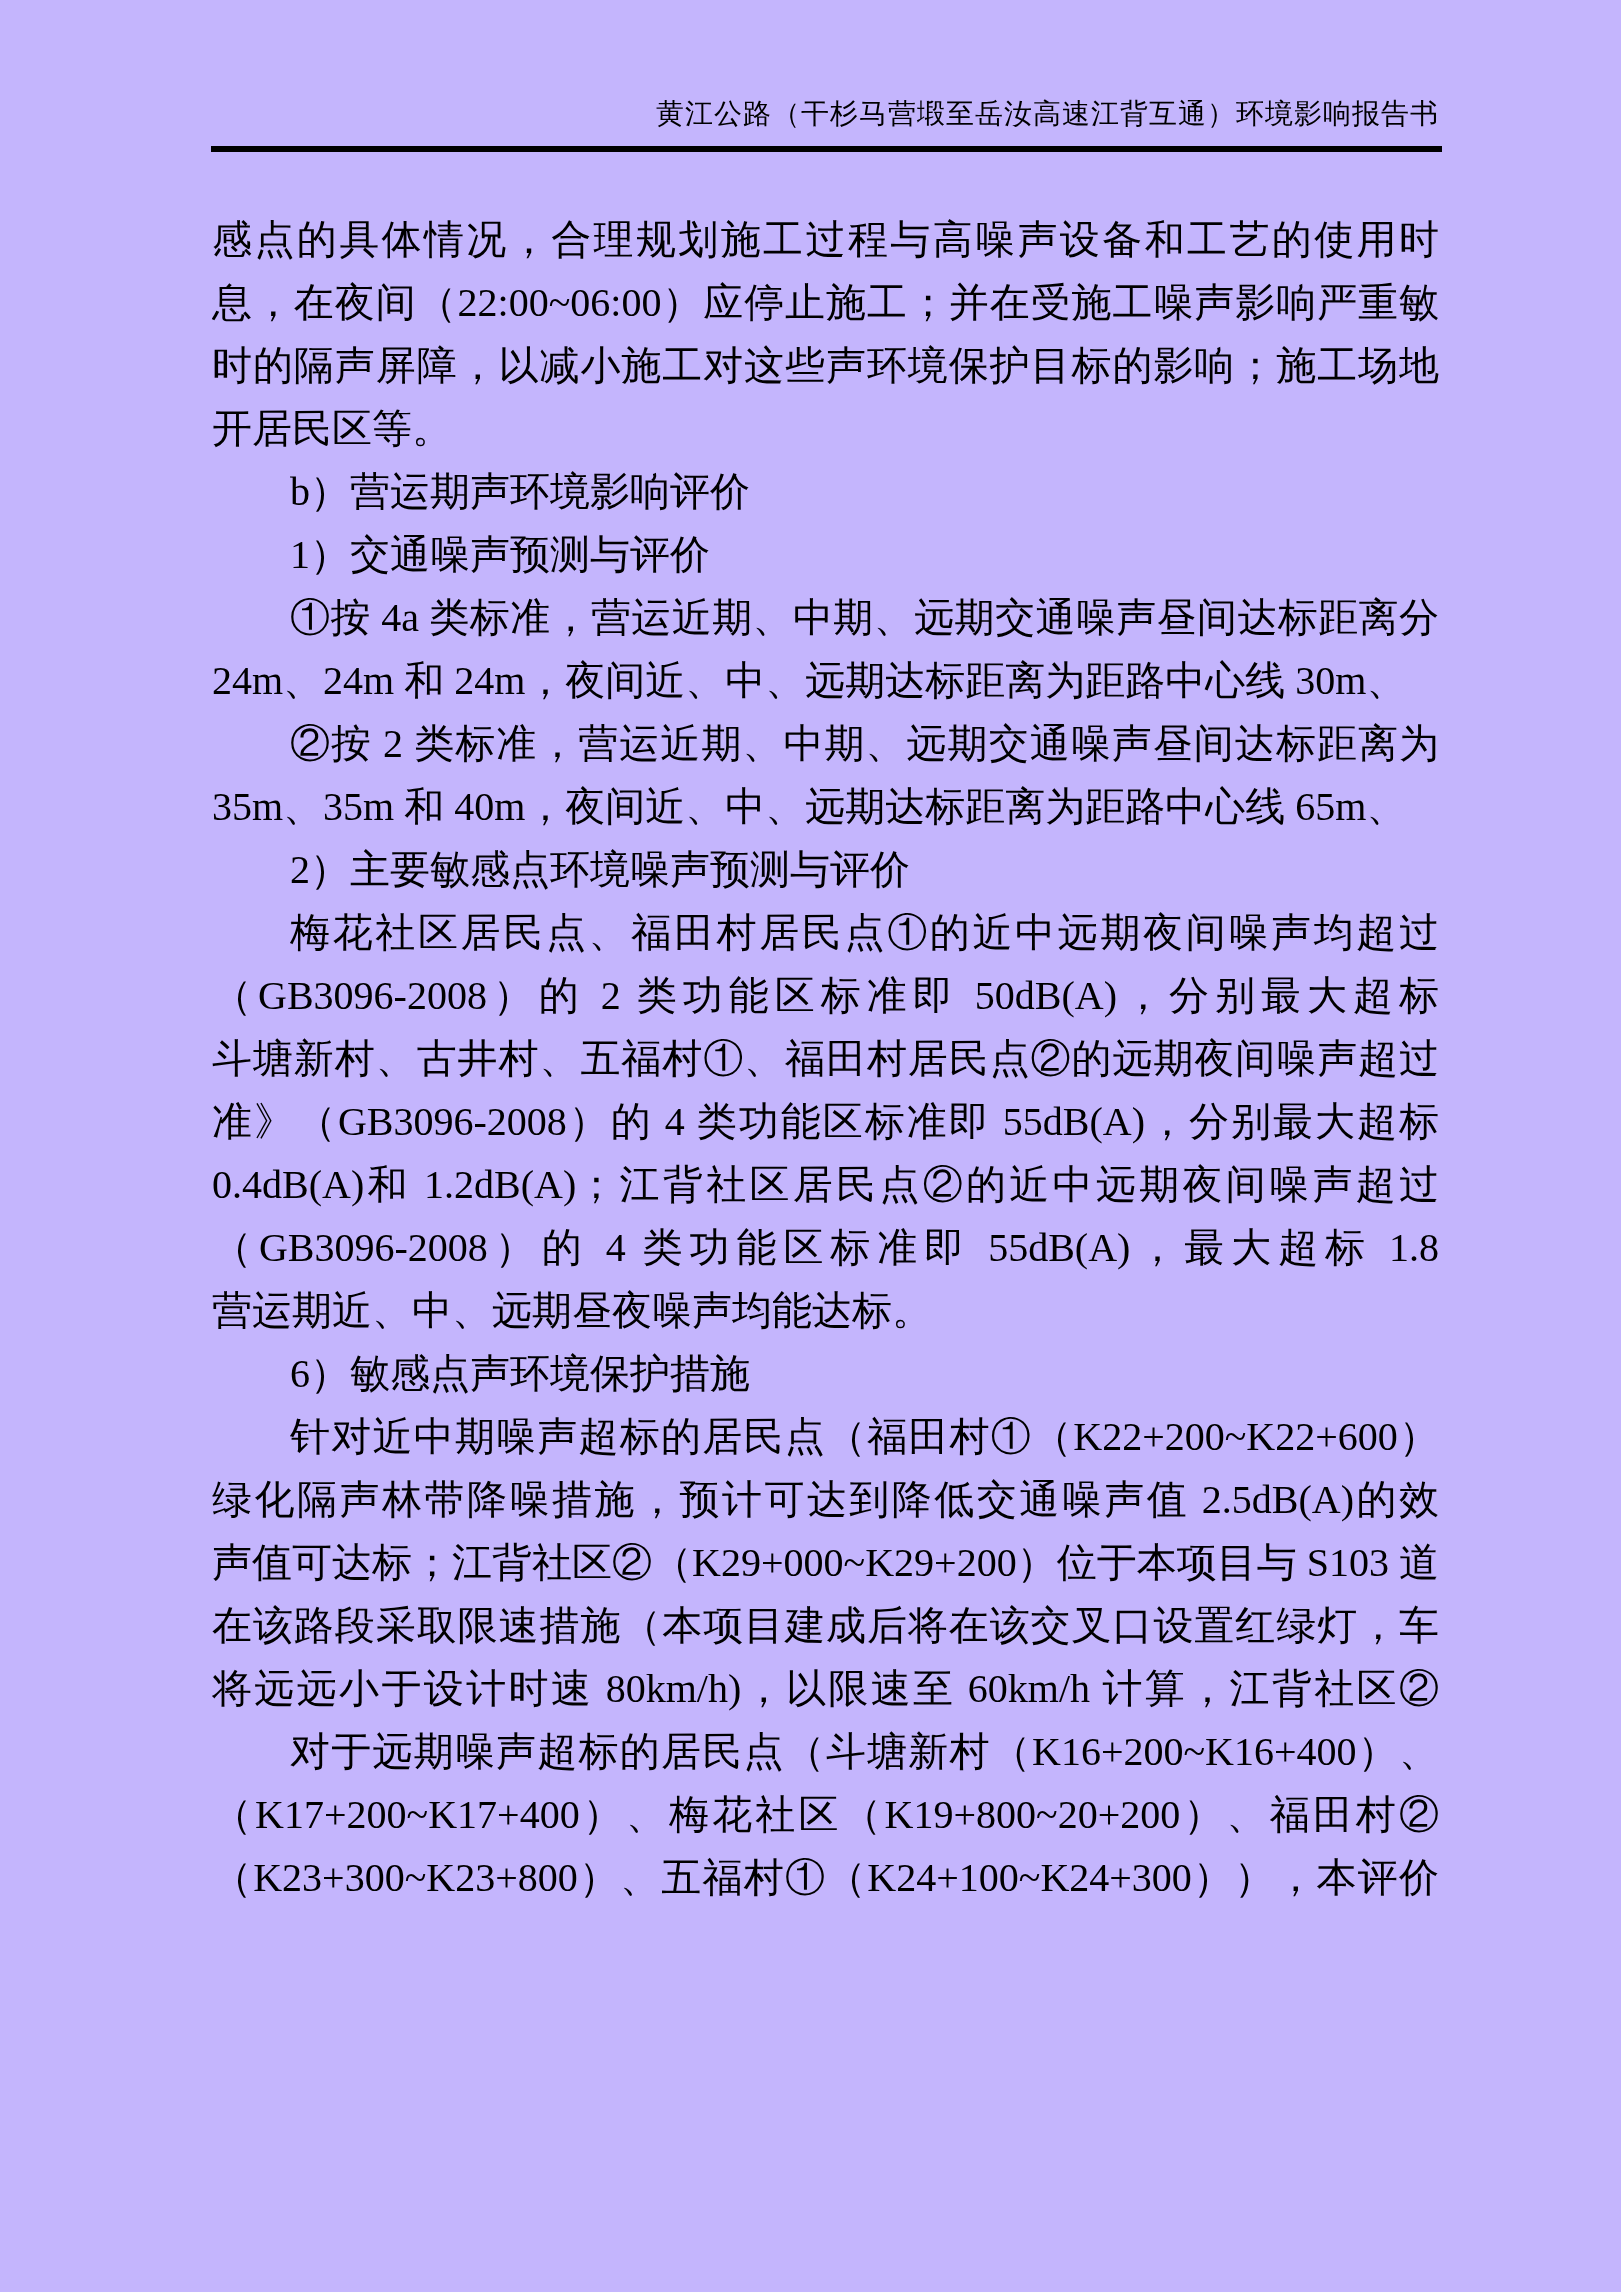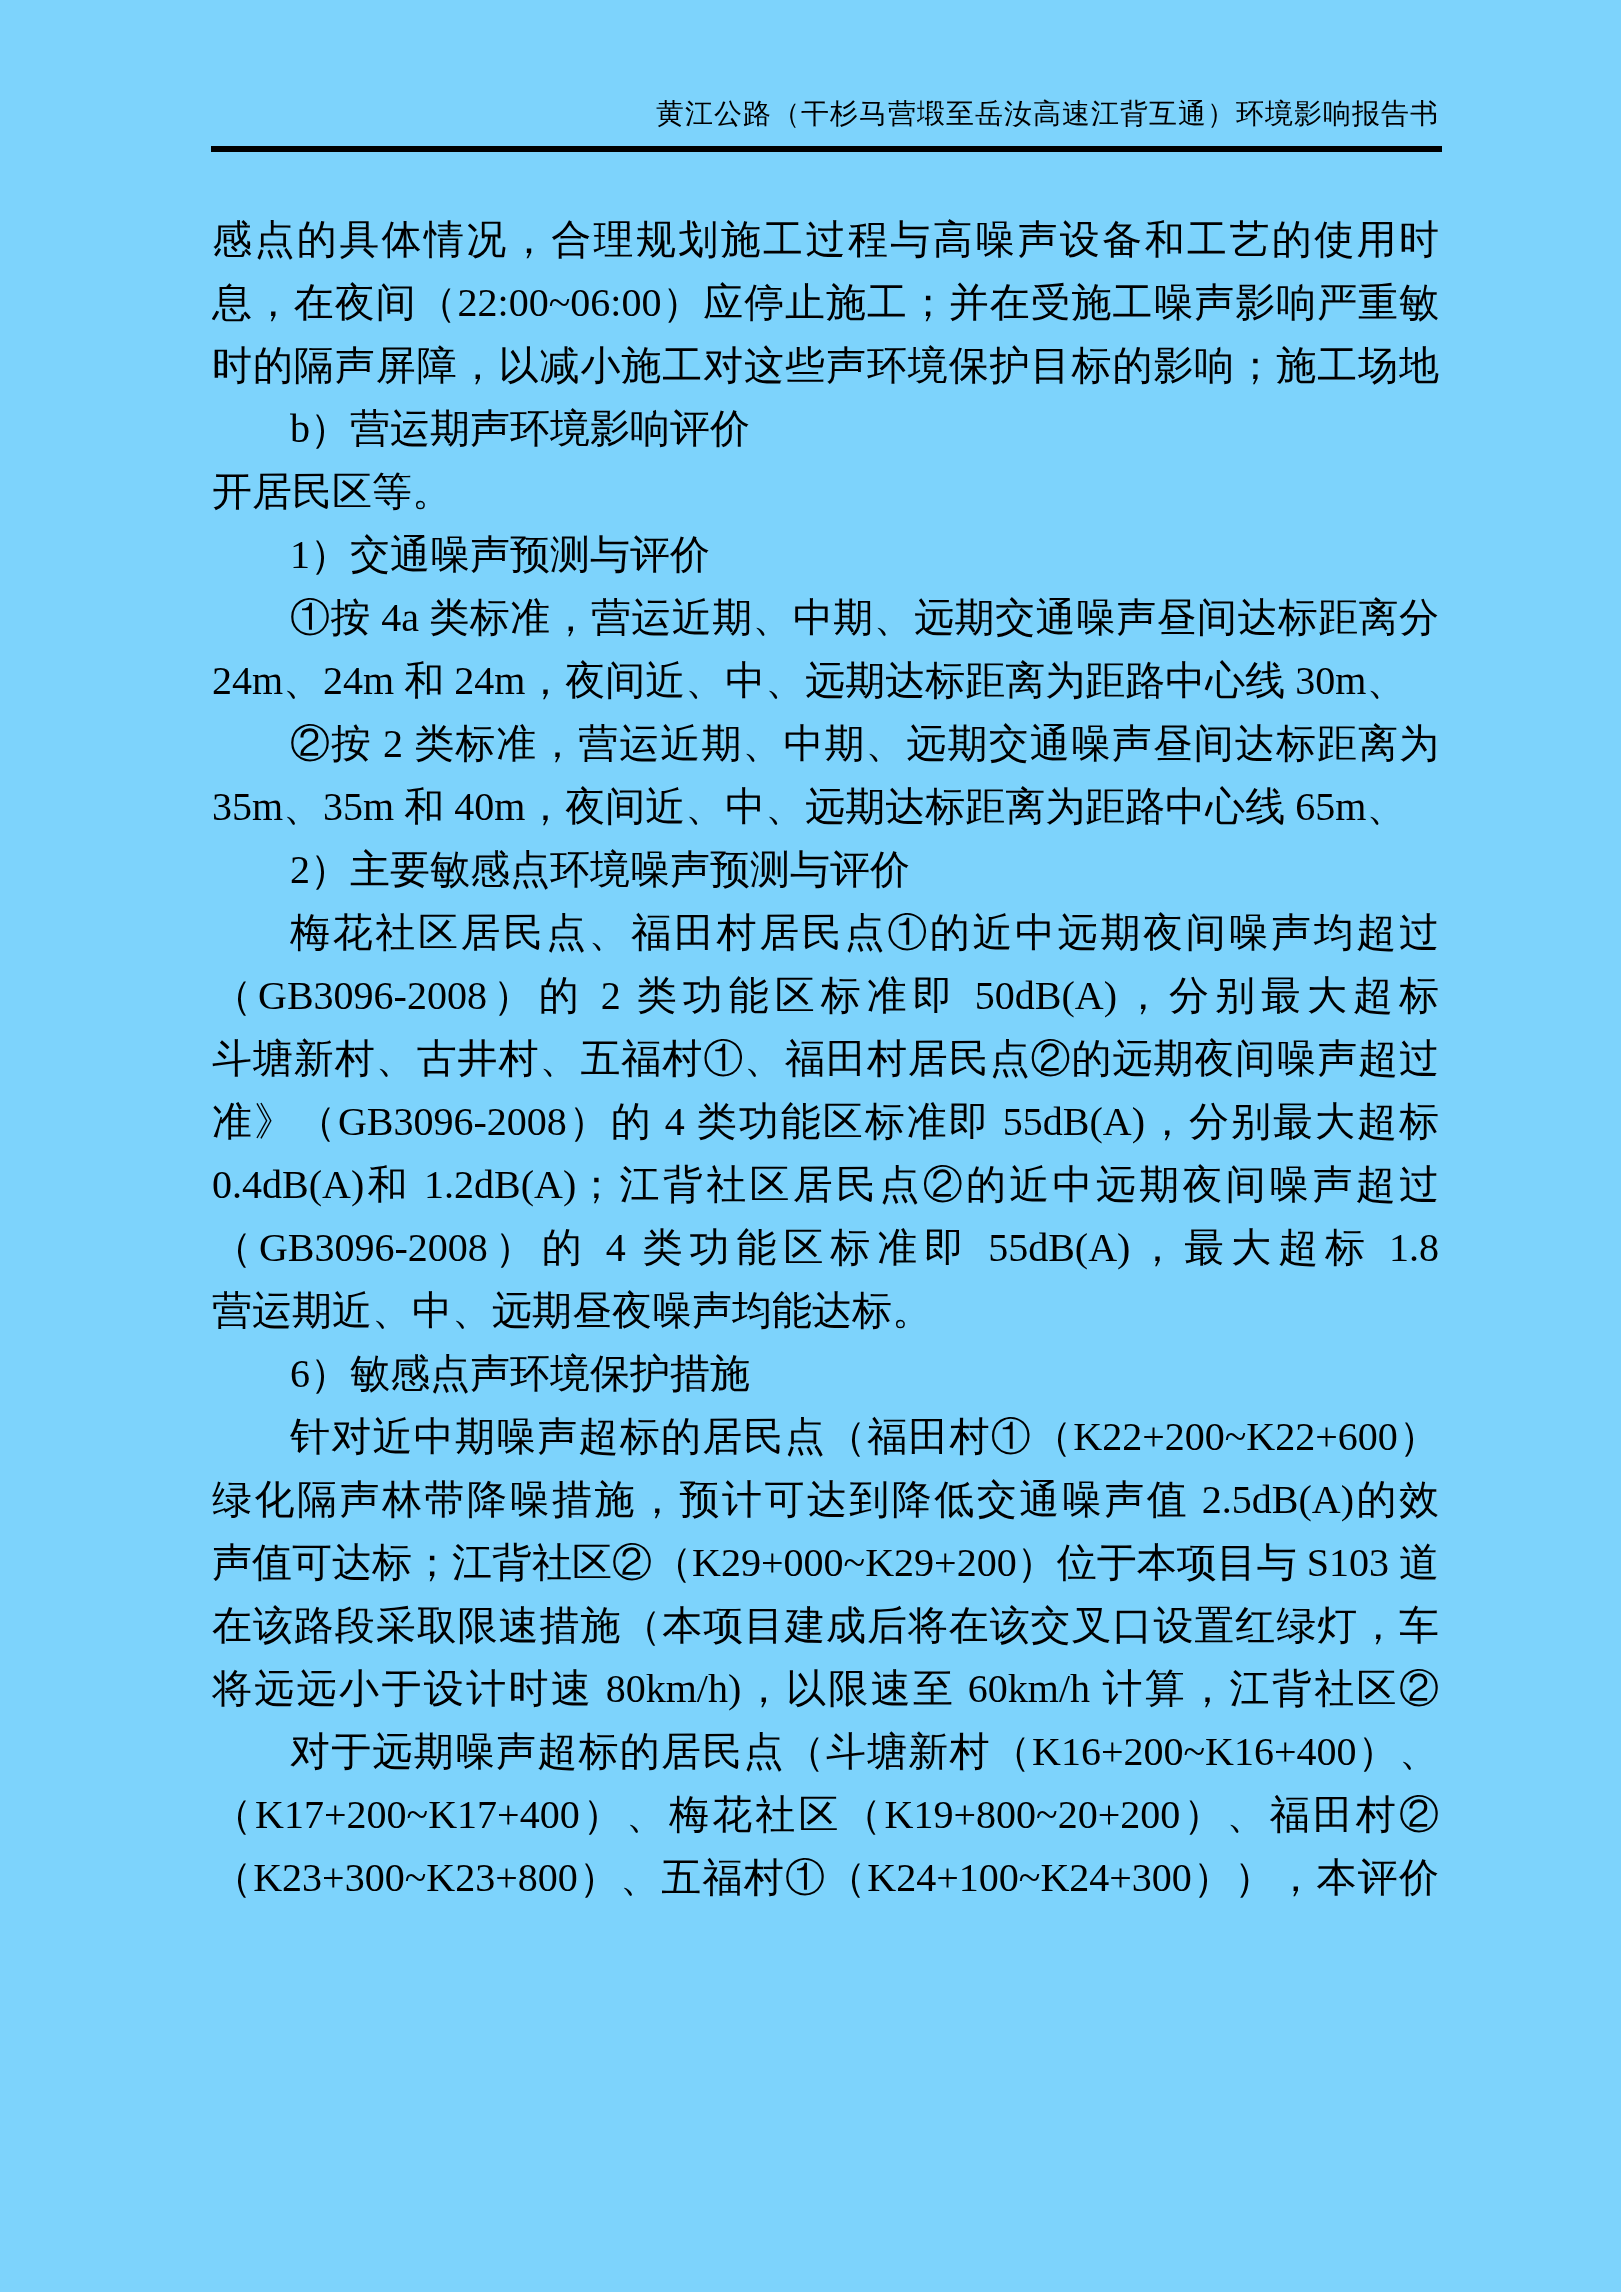--- a/index.html
+++ b/index.html
@@ -1,21 +1,21 @@
 <!DOCTYPE html>
 <html><head>
 <meta charset="utf-8">
 <style>
   * { margin: 0; padding: 0; box-sizing: border-box; }
   html, body { background: #e8e8e8; }
   .page {
     position: relative;
     width: 1621px;
     height: 2293px;
-    background: #7dd3fc;
+    background: #c4b5fd;
     font-family: "Liberation Serif", "DejaVu Serif", serif;
     color: #000000;
     overflow: hidden;
   }
   .header {
     position: absolute;
     top: 94px;
     left: 0;
     width: 1439px;
     text-align: right;
@@ -67,22 +67,22 @@
 
 <div class="page">
 
   <div class="header">黄江公路（干杉马营塅至岳汝高速江背互通）环境影响报告书</div>
   <div class="header-rule"></div>
 
   <div class="body-block">
     <div class="ln">感点的具体情况，合理规划施工过程与高噪声设备和工艺的使用时间，避开居民休</div>
     <div class="ln">息，在夜间（22:00~06:00）应停止施工；并在受施工噪声影响严重敏感点路段设置临</div>
     <div class="ln">时的隔声屏障，以减小施工对这些声环境保护目标的影响；施工场地的布设应尽量避</div>
+    <div class="ln end">开居民区等。</div>
     <div class="ln end ind">b）营运期声环境影响评价</div>
-    <div class="ln end">开居民区等。</div>
     <div class="ln end ind">1）交通噪声预测与评价</div>
     <div class="ln ind">①按 4a 类标准，营运近期、中期、远期交通噪声昼间达标距离分别为距路中心线</div>
     <div class="ln end">24m、24m 和 24m，夜间近、中、远期达标距离为距路中心线 30m、30m 和 30m。</div>
     <div class="ln ind">②按 2 类标准，营运近期、中期、远期交通噪声昼间达标距离为距路中心线</div>
     <div class="ln end">35m、35m 和 40m，夜间近、中、远期达标距离为距路中心线 65m、65m 和 85m。</div>
     <div class="ln end ind">2）主要敏感点环境噪声预测与评价</div>
     <div class="ln ind">梅花社区居民点、福田村居民点①的近中远期夜间噪声均超过《声环境质量标准》</div>
     <div class="ln">（GB3096-2008）的 2 类功能区标准即 50dB(A)，分别最大超标 1.8dB(A)和 2.2dB(A)；</div>
     <div class="ln">斗塘新村、古井村、五福村①、福田村居民点②的远期夜间噪声超过《声环境质量标</div>
     <div class="ln">准》（GB3096-2008）的 4 类功能区标准即 55dB(A)，分别最大超标 1.3dB(A)、0.1dB(A)、</div>

